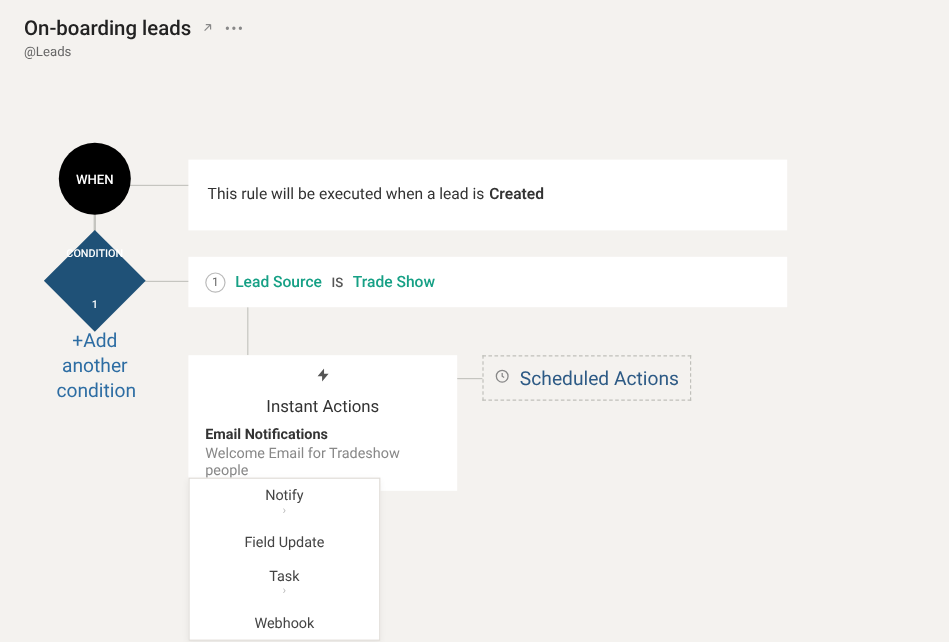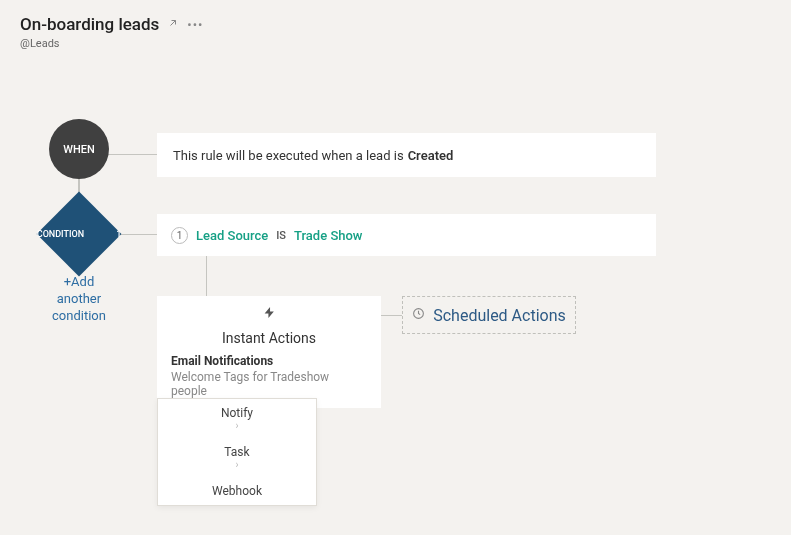--- a/index.html
+++ b/index.html
@@ -29,57 +29,57 @@
 
     
     .line { position: absolute; background: #c5c5c0; }
 
     
     .when-circle {
       position: absolute;
       left: 49px; top: 63px;
       width: 60px; height: 60px;
       border-radius: 50%;
-      background: #404040;
+      background: #000000;
       display: flex; align-items: center; justify-content: center;
       color: #fff; font-size: 11px; font-weight: 500;
     }
     
     .cond-diamond {
       position: absolute;
       left: 49px; top: 148px;
       width: 60px; height: 60px;
       background: #1f5177;
       transform: rotate(45deg);
     }
     .cond-label {
       position: absolute;
       left: 49px; top: 148px;
       width: 60px; height: 60px;
-      display: flex; flex-direction: row;
+      display: flex; flex-direction: column;
       align-items: center; justify-content: center;
       color: #fff; font-size: 9px; font-weight: 500; text-align: center;
       line-height: 1.2;
       gap: 32px;
     }
     .add-cond {
       position: absolute;
       left: 47px; top: 218px;
       width: 64px;
       text-align: center;
-      font-size: 13px;
+      font-size: 16px;
       color: #2d6da3;
       cursor: pointer;
       line-height: 1.3;
     }
     
     .when-card {
       position: absolute;
       left: 157px; top: 77px;
-      width: 499px; height: 44px;
+      width: 499px; height: 59px;
       background: #fff;
       display: flex; align-items: center;
       padding: 0 16px;
       font-size: 13px;
       color: #333;
     }
     .when-card b { font-weight: 600; margin-left: 4px; }
     
     .cond-card {
       position: absolute;
@@ -212,39 +212,42 @@
   <div class="instant-card">
     <div class="instant-head">
       <span class="instant-icon">
         <svg width="13" height="13" viewBox="0 0 24 24" fill="currentColor">
             <path d="M13 2L3 14h7v8l10-12h-7z"></path>
           </svg>
       </span>
       <span class="instant-title">Instant Actions</span>
     </div>
     <div class="instant-sub1">Email Notifications</div>
-    <div class="instant-sub2">Welcome Tags for Tradeshow people</div>
+    <div class="instant-sub2">Welcome Email for Tradeshow people</div>
   </div>
 
   <div class="sched-card">
     <span class="sched-icon">
       <svg width="13" height="13" viewBox="0 0 24 24" fill="none" stroke="currentColor" stroke-width="2">
           <circle cx="12" cy="12" r="9"></circle>
           <path d="M12 7v5l3 2"></path>
         </svg>
     </span>
     <span>Scheduled Actions</span>
   </div>
 
   <div class="dropdown" id="action-dropdown">
       <div class="dd-item">
         <span>Notify</span>
         <span class="chev">›</span>
       </div>
       <div class="dd-item">
+        <span>Field Update</span>
+      </div>
+      <div class="dd-item">
         <span>Task</span>
         <span class="chev">›</span>
       </div>
       <div class="dd-item">
         <span>Webhook</span>
       </div>
     </div>
 
 </div>
 

